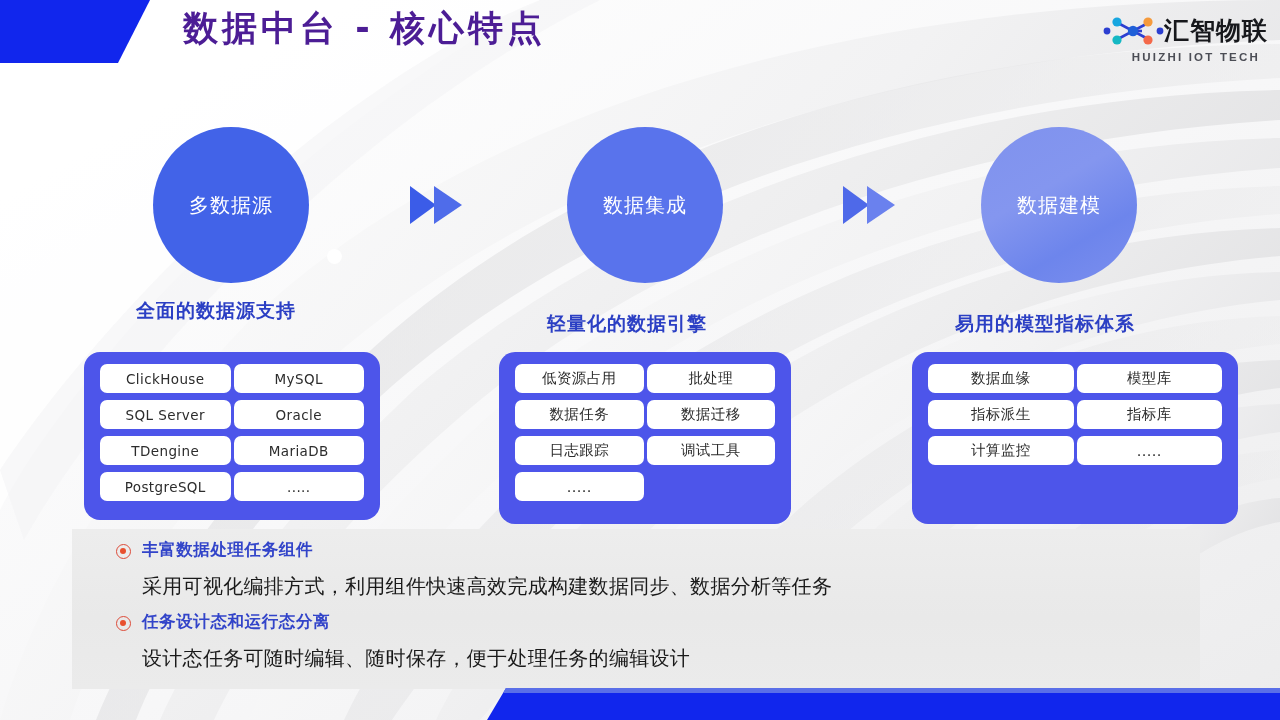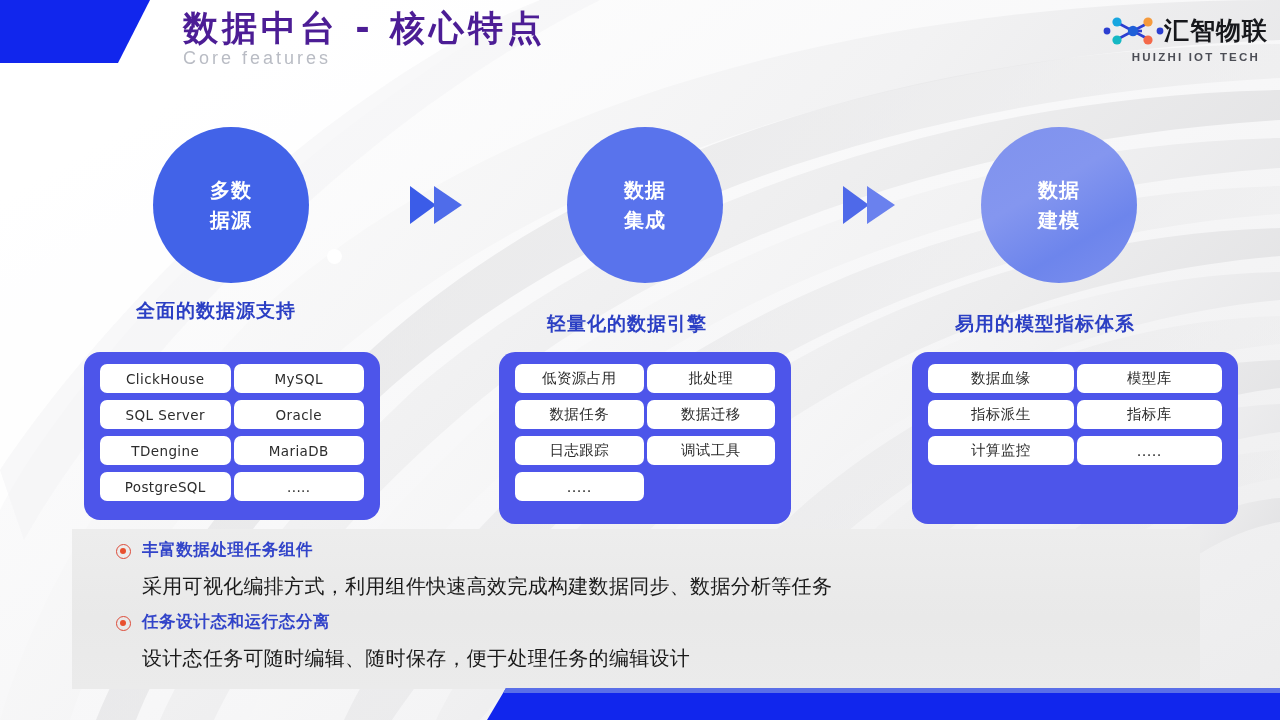--- a/index.html
+++ b/index.html
@@ -37,23 +37,23 @@
     color:#17181c; letter-spacing:1px; line-height:26px;
   }
   #logo-en {
     font-family:"Liberation Sans", sans-serif; font-size:11.5px; font-weight:bold;
     color:#4b4d55; letter-spacing:2.2px; margin-top:3px; margin-right:8px;
   }
 
   
   .flow-circle {
     position:absolute; width:156px; height:156px; border-radius:50%;
-    display:flex; flex-direction:column; align-items:center; justify-content:center;
+    display:flex; flex-direction:row; align-items:center; justify-content:center;
     color:#ffffff; font-family:"DejaVu Sans", sans-serif; font-size:20px;
-    line-height:30px; letter-spacing:1px; text-align:left;font-weight:bold;
+    line-height:30px; letter-spacing:1px; text-align:left;
   }
   #circle-1 { left:153px; top:127px; background:#4263e8; }
   #circle-2 { left:567px; top:127px; background:#5973ec; }
   #circle-3 { left:981px; top:127px;
     background:linear-gradient(150deg,#7f92ee 0%,#8496ef 40%,#6d85ec 70%,#7c8fee 100%); }
 
   .flow-arrow { position:absolute; width:62px; height:46px; }
   #arrow-1 { left:410px; top:182px; }
   #arrow-2 { left:843px; top:182px; }
 
@@ -169,21 +169,20 @@
   </svg>
 </div>
 
 <div id="header">
   <svg id="header-corner-shape" viewBox="0 0 150 63">
     <polygon points="0,0 150,0 118,63 0,63" fill="#1126ed"></polygon>
   </svg>
 
   <div id="title-block">
     <div id="slide-title">数据中台 - 核心特点</div>
-    <div id="slide-subtitle">Core features</div>
   </div>
 
   <div id="logo">
     <div id="logo-row">
       <svg width="62" height="34" viewBox="0 0 62 34">
         <g stroke="#2c3fd1" stroke-width="2.6" fill="none">
           <path d="M16,9 L31,17 L16,25"></path>
           <path d="M46,9 L31,17 L46,25"></path>
           <path d="M31,17 L40,17"></path>
         </g>

